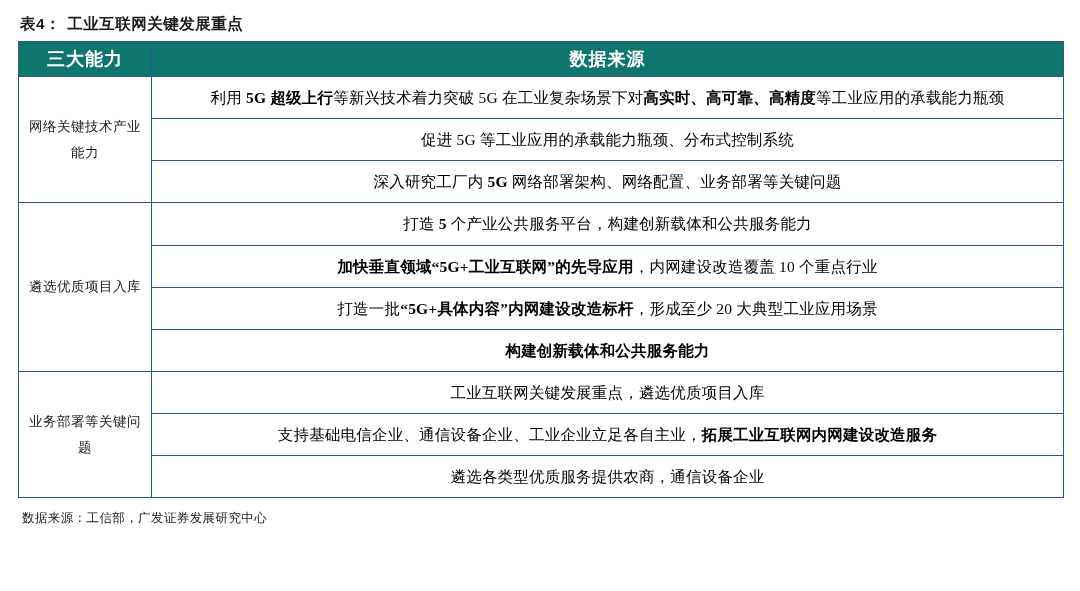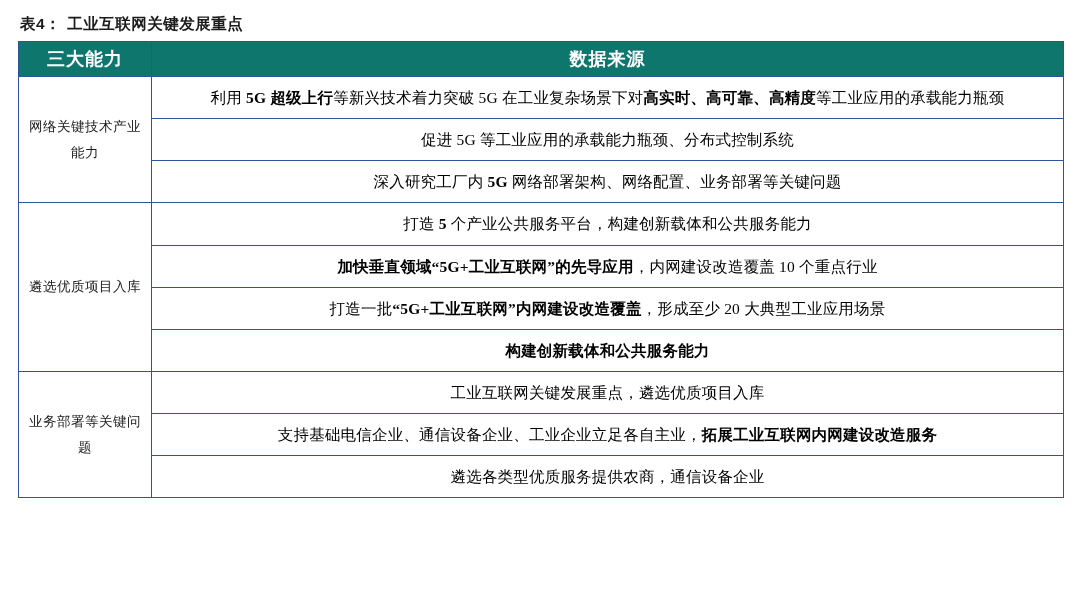--- a/index.html
+++ b/index.html
@@ -114,32 +114,33 @@
           <td class="content-cell">深入研究工厂内 <b>5G</b> 网络部署架构、网络配置、业务部署等关键问题</td>
         </tr>
         <tr>
           <td class="cap-cell" rowspan="4">遴选优质项目入库</td>
           <td class="content-cell">打造 <b>5</b> 个产业公共服务平台，构建创新载体和公共服务能力</td>
         </tr>
         <tr>
           <td class="content-cell"><b>加快垂直领域“5G+工业互联网”的先导应用</b>，内网建设改造覆盖 10 个重点行业</td>
         </tr>
         <tr>
-          <td class="content-cell">打造一批<b>“5G+工业互联网”内网建设改造覆盖</b>，形成至少 20 大典型工业应用场景</td>
+          <td class="content-cell">打造一批<b>“5G+具体内容”内网建设改造标杆</b>，形成至少 20 大典型工业应用场景</td>
         </tr>
         <tr>
           <td class="content-cell"><b>构建创新载体和公共服务能力</b></td>
         </tr>
         <tr>
           <td class="cap-cell" rowspan="3">业务部署等关键问题</td>
           <td class="content-cell">工业互联网关键发展重点，遴选优质项目入库</td>
         </tr>
         <tr>
           <td class="content-cell">支持基础电信企业、通信设备企业、工业企业立足各自主业，<b>拓展工业互联网内网建设改造服务</b></td>
         </tr>
         <tr>
           <td class="content-cell">遴选各类型优质服务提供农商，通信设备企业</td>
         </tr>
       </tbody>
   </table>
 
+  <div class="src">数据来源：工信部，广发证券发展研究中心</div>
 
 </div>
 
 </body></html>

